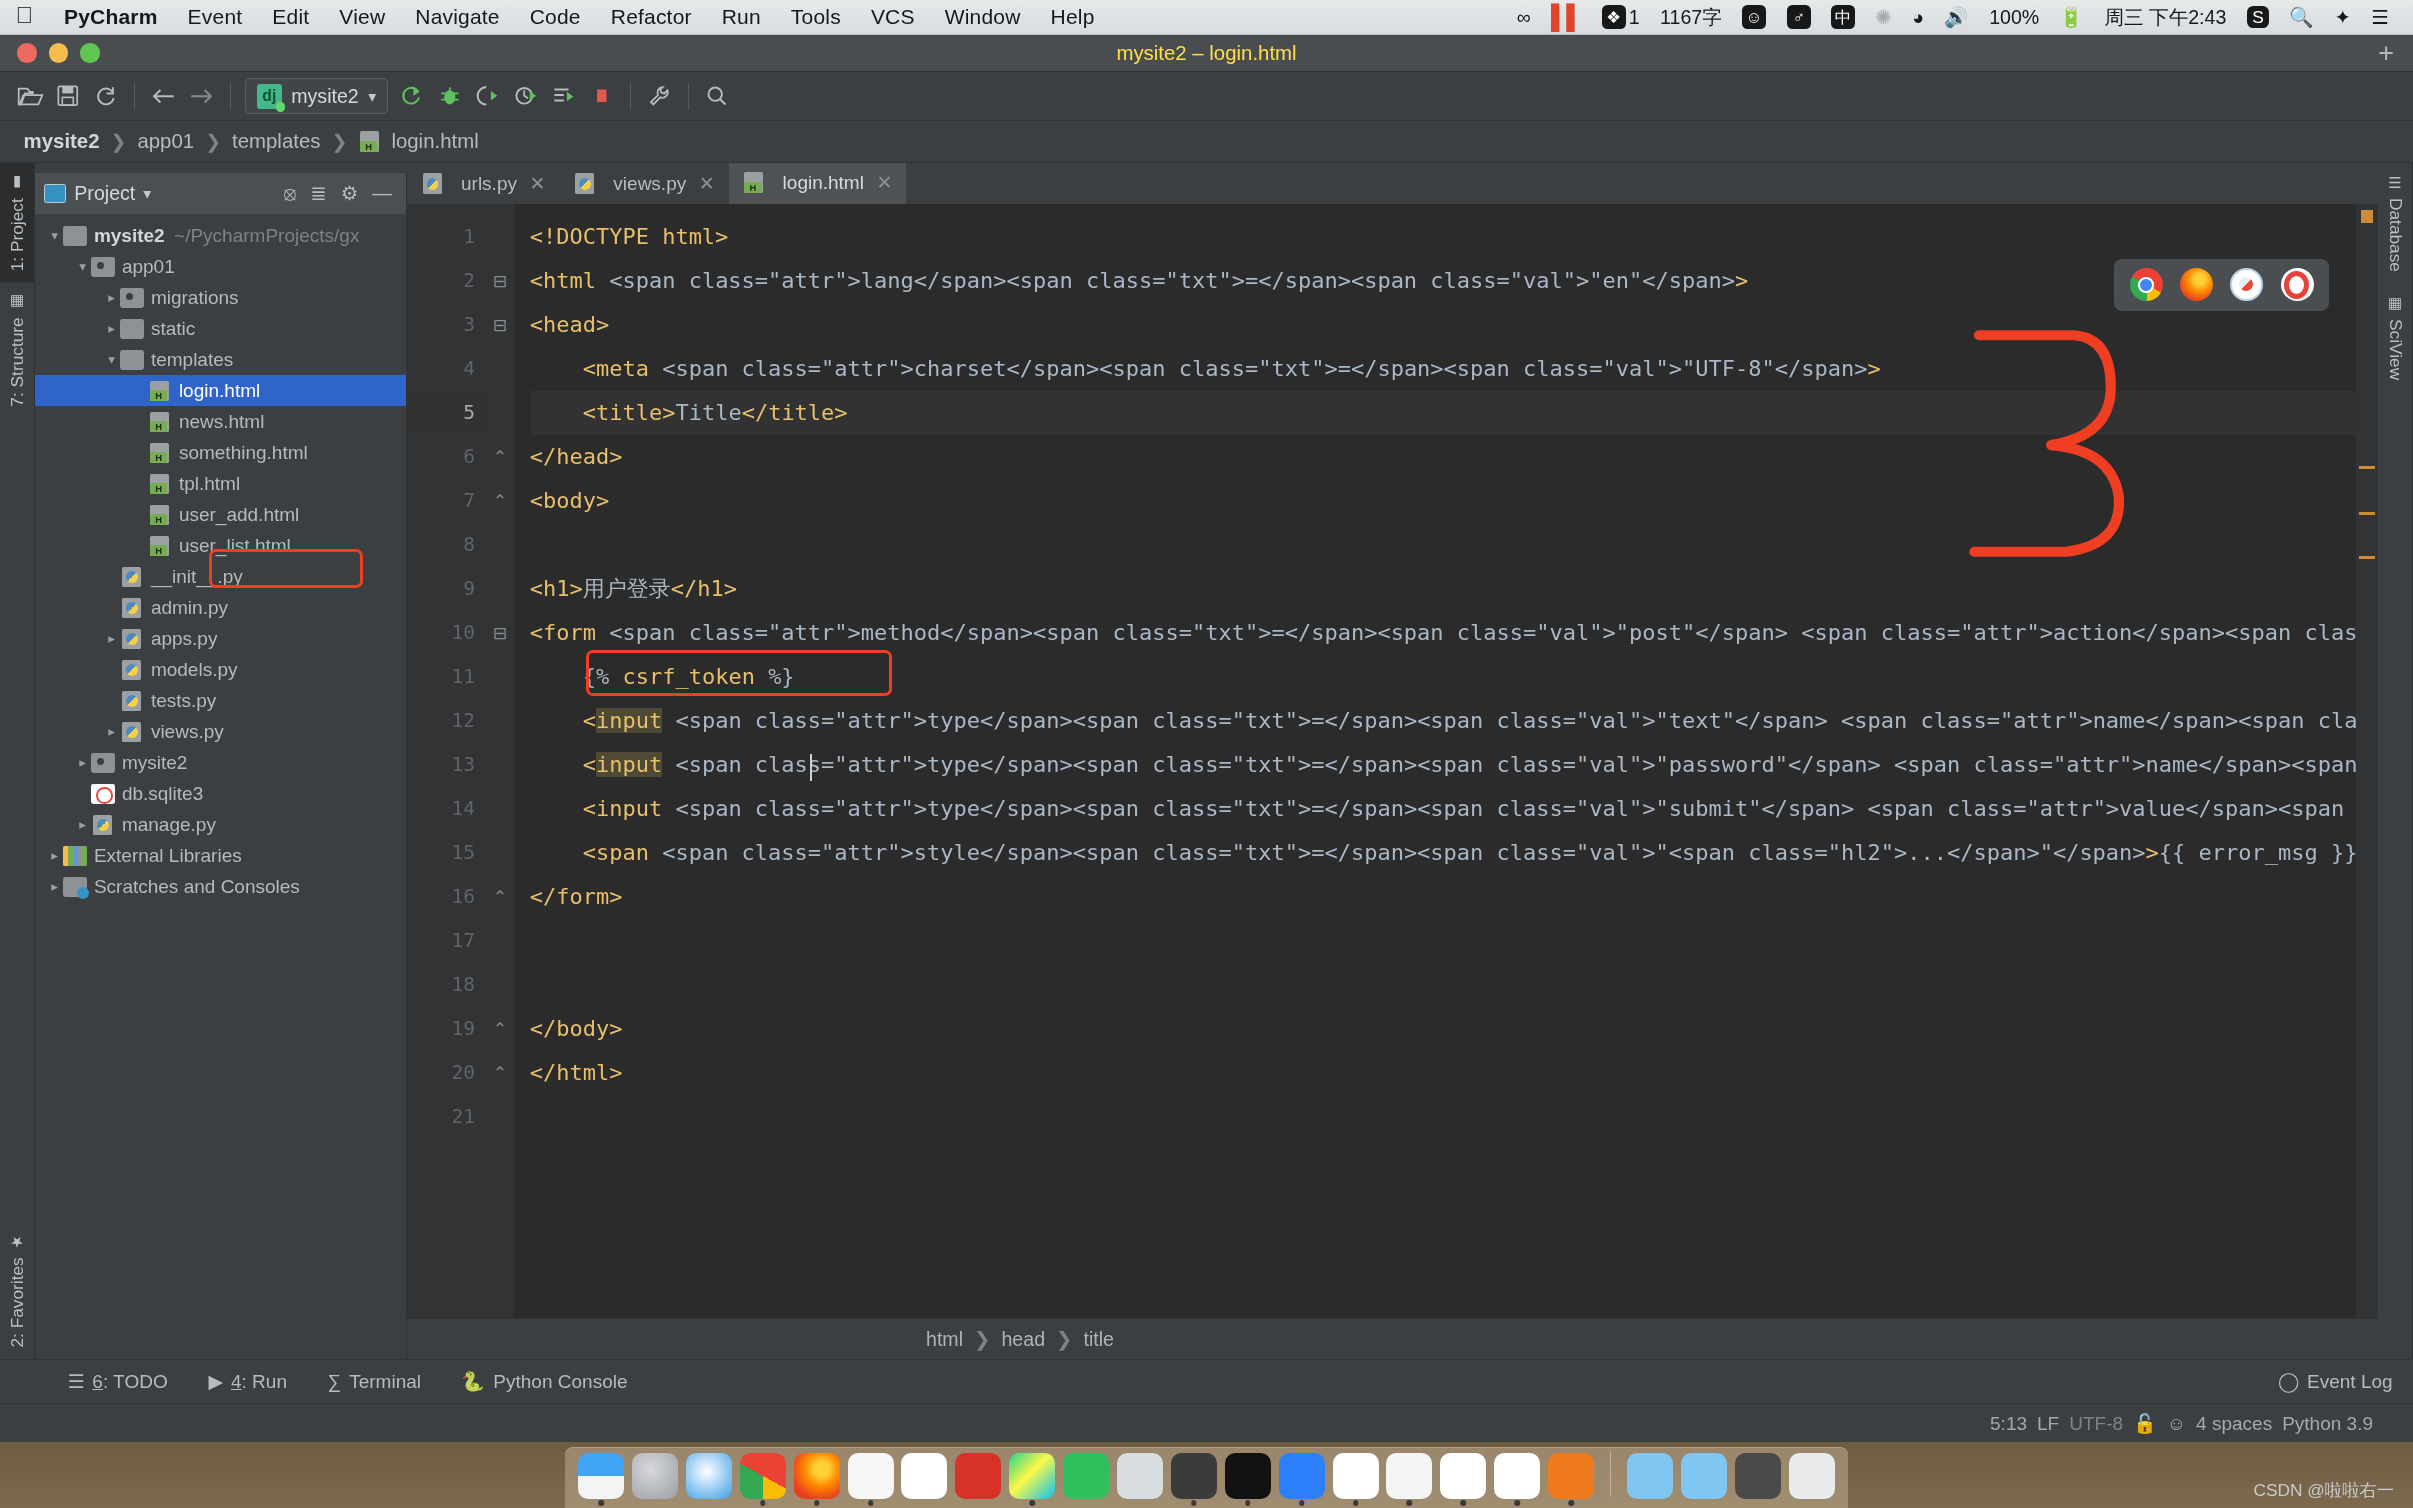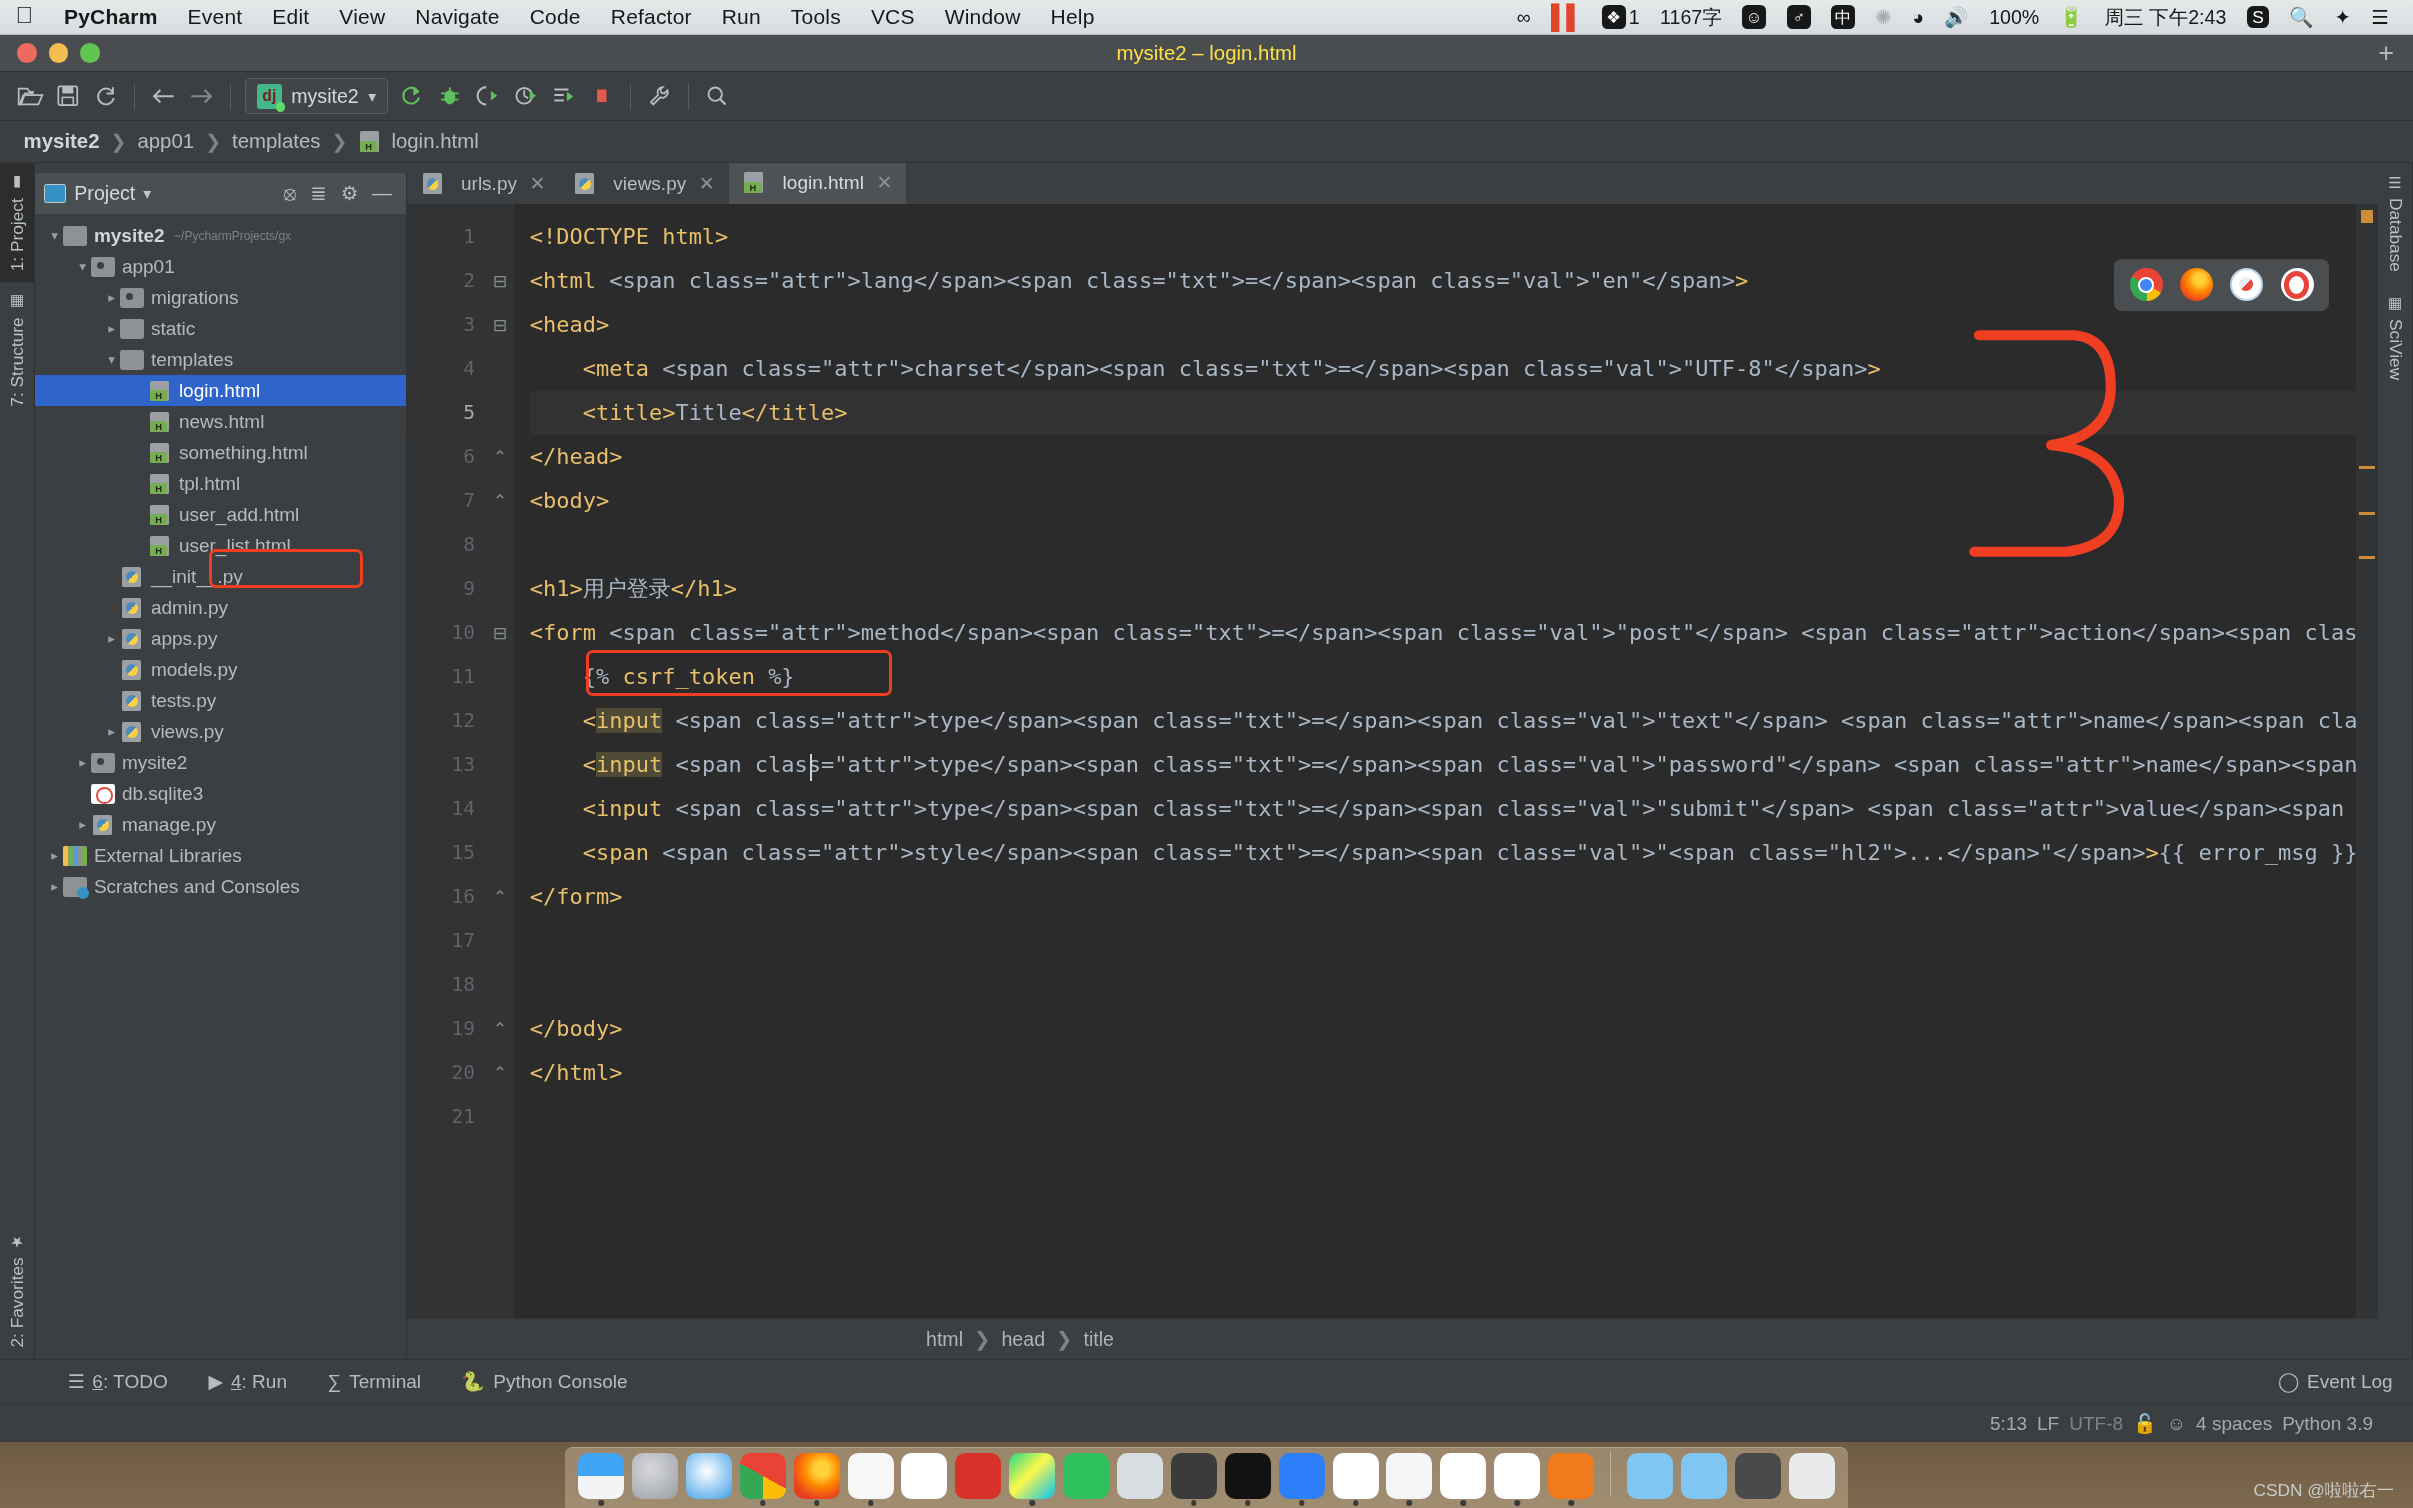--- a/index.html
+++ b/index.html
@@ -52,21 +52,21 @@
     padding-left: 11px; border-bottom:0.8px solid #2f3133; flex:none;
   }
   .tb-btn { width:38px;height:38px; display:flex;align-items:center;justify-content:center; }
   .tb-sep { width:0.8px;height:27px;background:#55595b;margin:0 9.4px;}
   #run-config {
     display:flex;align-items:center;gap:9.4px;height:36px;padding:0 11px;
     border:0.8px solid #5a5e60;border-radius:4.7px;background:#414547;margin:0 4.7px;
   }
   #run-config .rc-label{color:#d6d9db;font-size:19.6px;}
   .dj-icon{
-    width:25px;height:25px;background:#44b78b;border-radius:3.1px;color:#7f1d1d;
+    width:25px;height:25px;background:#44b78b;border-radius:3.1px;color:#14532d;
     font-size:15.7px;font-weight:bold;display:flex;align-items:center;justify-content:center;
     position:relative;
   }
   .dj-dot{position:absolute;bottom:-3.1px;right:-3.1px;width:9.4px;height:9.4px;border-radius:50%;background:#62d96b;}
   
   #breadcrumb {
     height:42px;background:#3c3f41;display:flex;align-items:center;
     padding-left:22px;color:#b8bbbd;font-size:20.4px;gap:0px;flex:none;
     border-bottom:0.8px solid #2f3133;
   }
@@ -115,21 +115,21 @@
   .htmlfile{position:relative;}
   .htmlfile::before{content:"";position:absolute;left:1.6px;top:0;width:19px;height:20.4px;background:#9aa0a4;border-radius:1.6px;}
   .htmlfile::after{content:"H";position:absolute;left:1.6px;bottom:0;width:17.3px;height:11px;background:#76ad52;
     color:#1f2b17;font-size:9.4px;font-weight:bold;text-align:center;line-height:11px;border-radius:1.6px;}
   .dbicon{position:relative;background:#fff;border-radius:2.4px;}
   .dbicon::after{content:"";position:absolute;left:4.7px;top:3.9px;width:12.6px;height:12.6px;border-radius:50%;
     border:2.4px solid #e24a3b;}
   .libicon{background:linear-gradient(90deg,#f4bd4f 0 20%,#76ad52 20% 40%,#5b9bd5 40% 60%,#8e9295 60% 80%,#76ad52 80% 100%);border-radius:1.6px;}
   .scicon{background:#8e9295;border-radius:2.4px;position:relative;}
   .scicon::after{content:"";position:absolute;right:-2.4px;bottom:-2.4px;width:12.6px;height:12.6px;border-radius:50%;background:#3592c4;}
-  .node .path{color:#7e8285;font-size:12px;margin-left:9.4px;overflow:hidden;}
+  .node .path{color:#7e8285;font-size:19px;margin-left:9.4px;overflow:hidden;}
   .node.bold .lbl{font-weight:bold;color:#d2d5d7;}
   
   #editor-col{flex:1;display:flex;flex-direction:column;min-width:0;background:#2b2b2b;}
   #tabbar{height:41px;background:#3c3f41;display:flex;align-items:stretch;flex:none;}
   .etab{display:flex;align-items:center;gap:9.4px;padding:0 14px;color:#b9bcbe;font-size:19px;white-space:nowrap;}
   .etab.active{background:#4e5254;color:#d7dadc;border-bottom:2.4px solid #4e5254;}
   .etab .close{color:#8c9092;font-size:19px;margin-left:3.1px;}
   #editor-wrap{flex:1;display:flex;min-height:0;position:relative;background:#2b2b2b;}
   #gutter{
     width:79px;background:#313335;flex:none;padding-top:11px;text-align:right;

